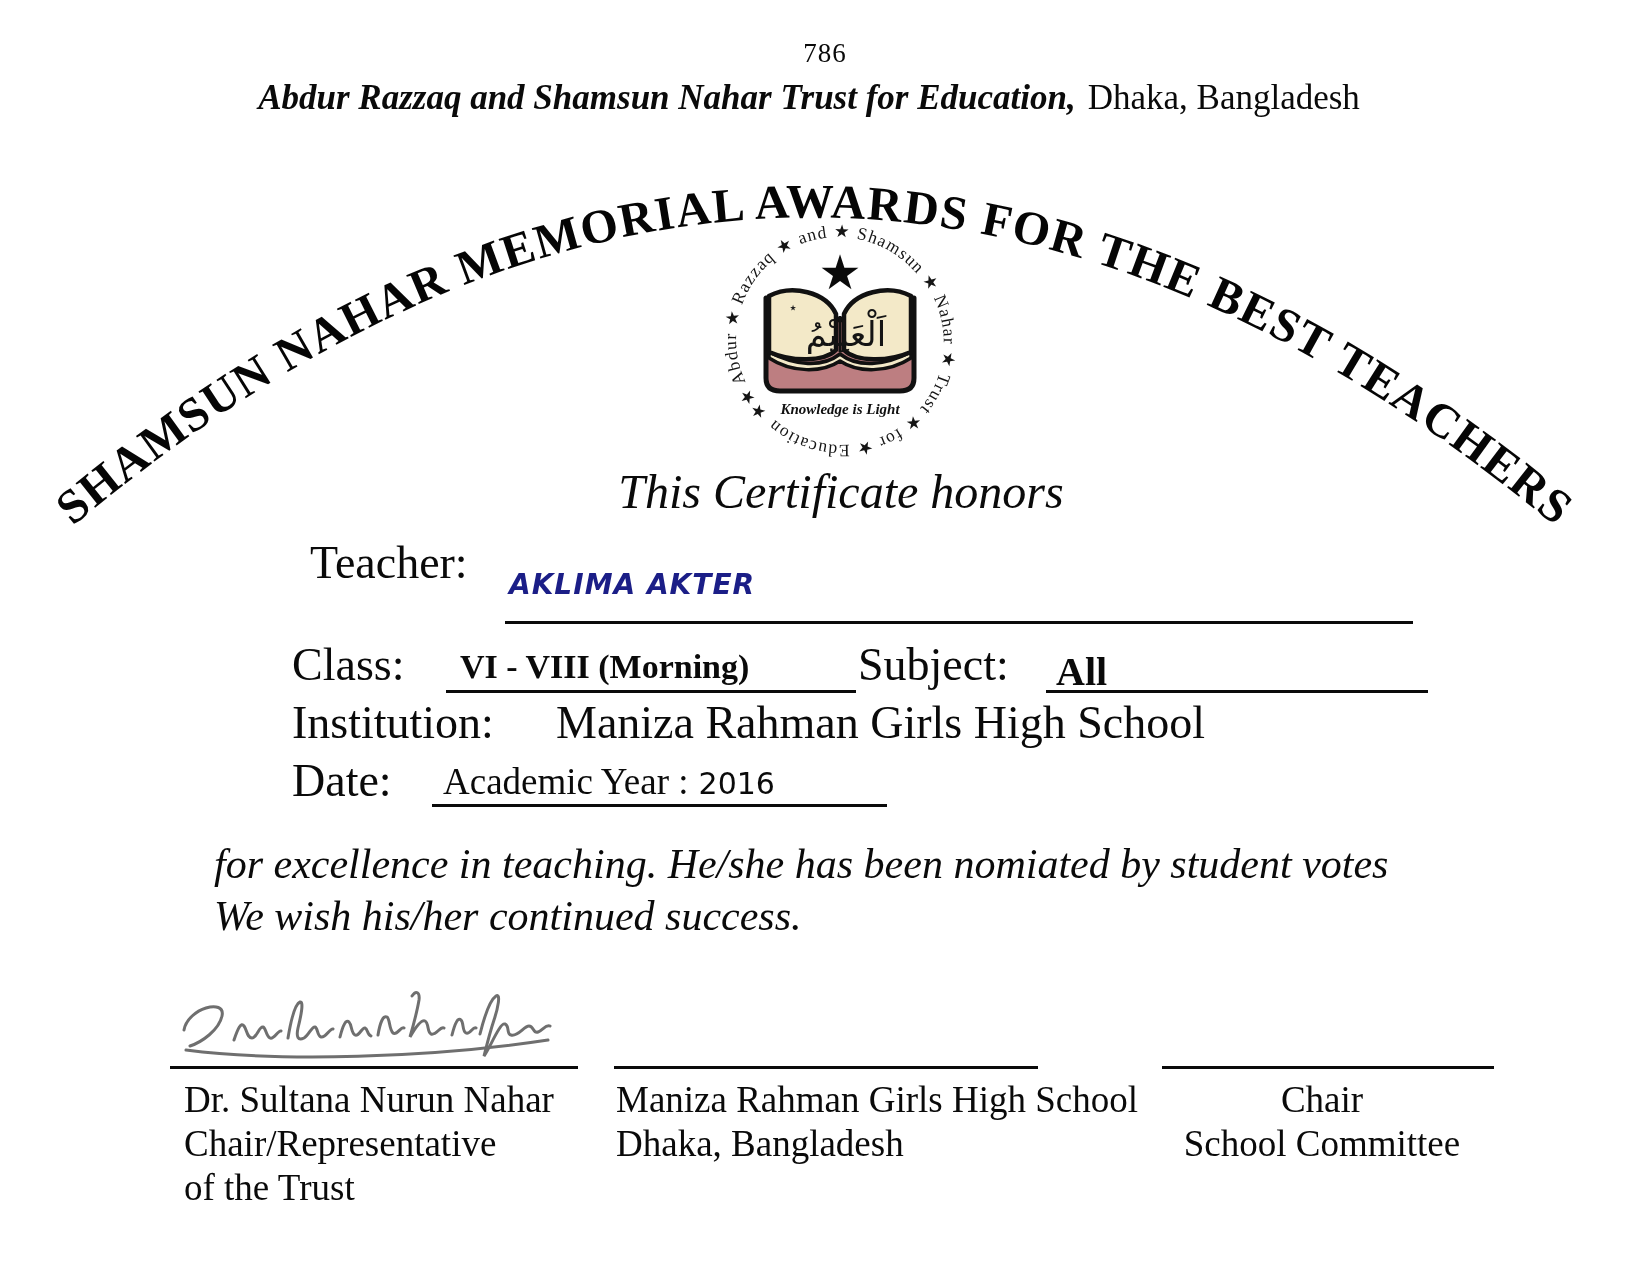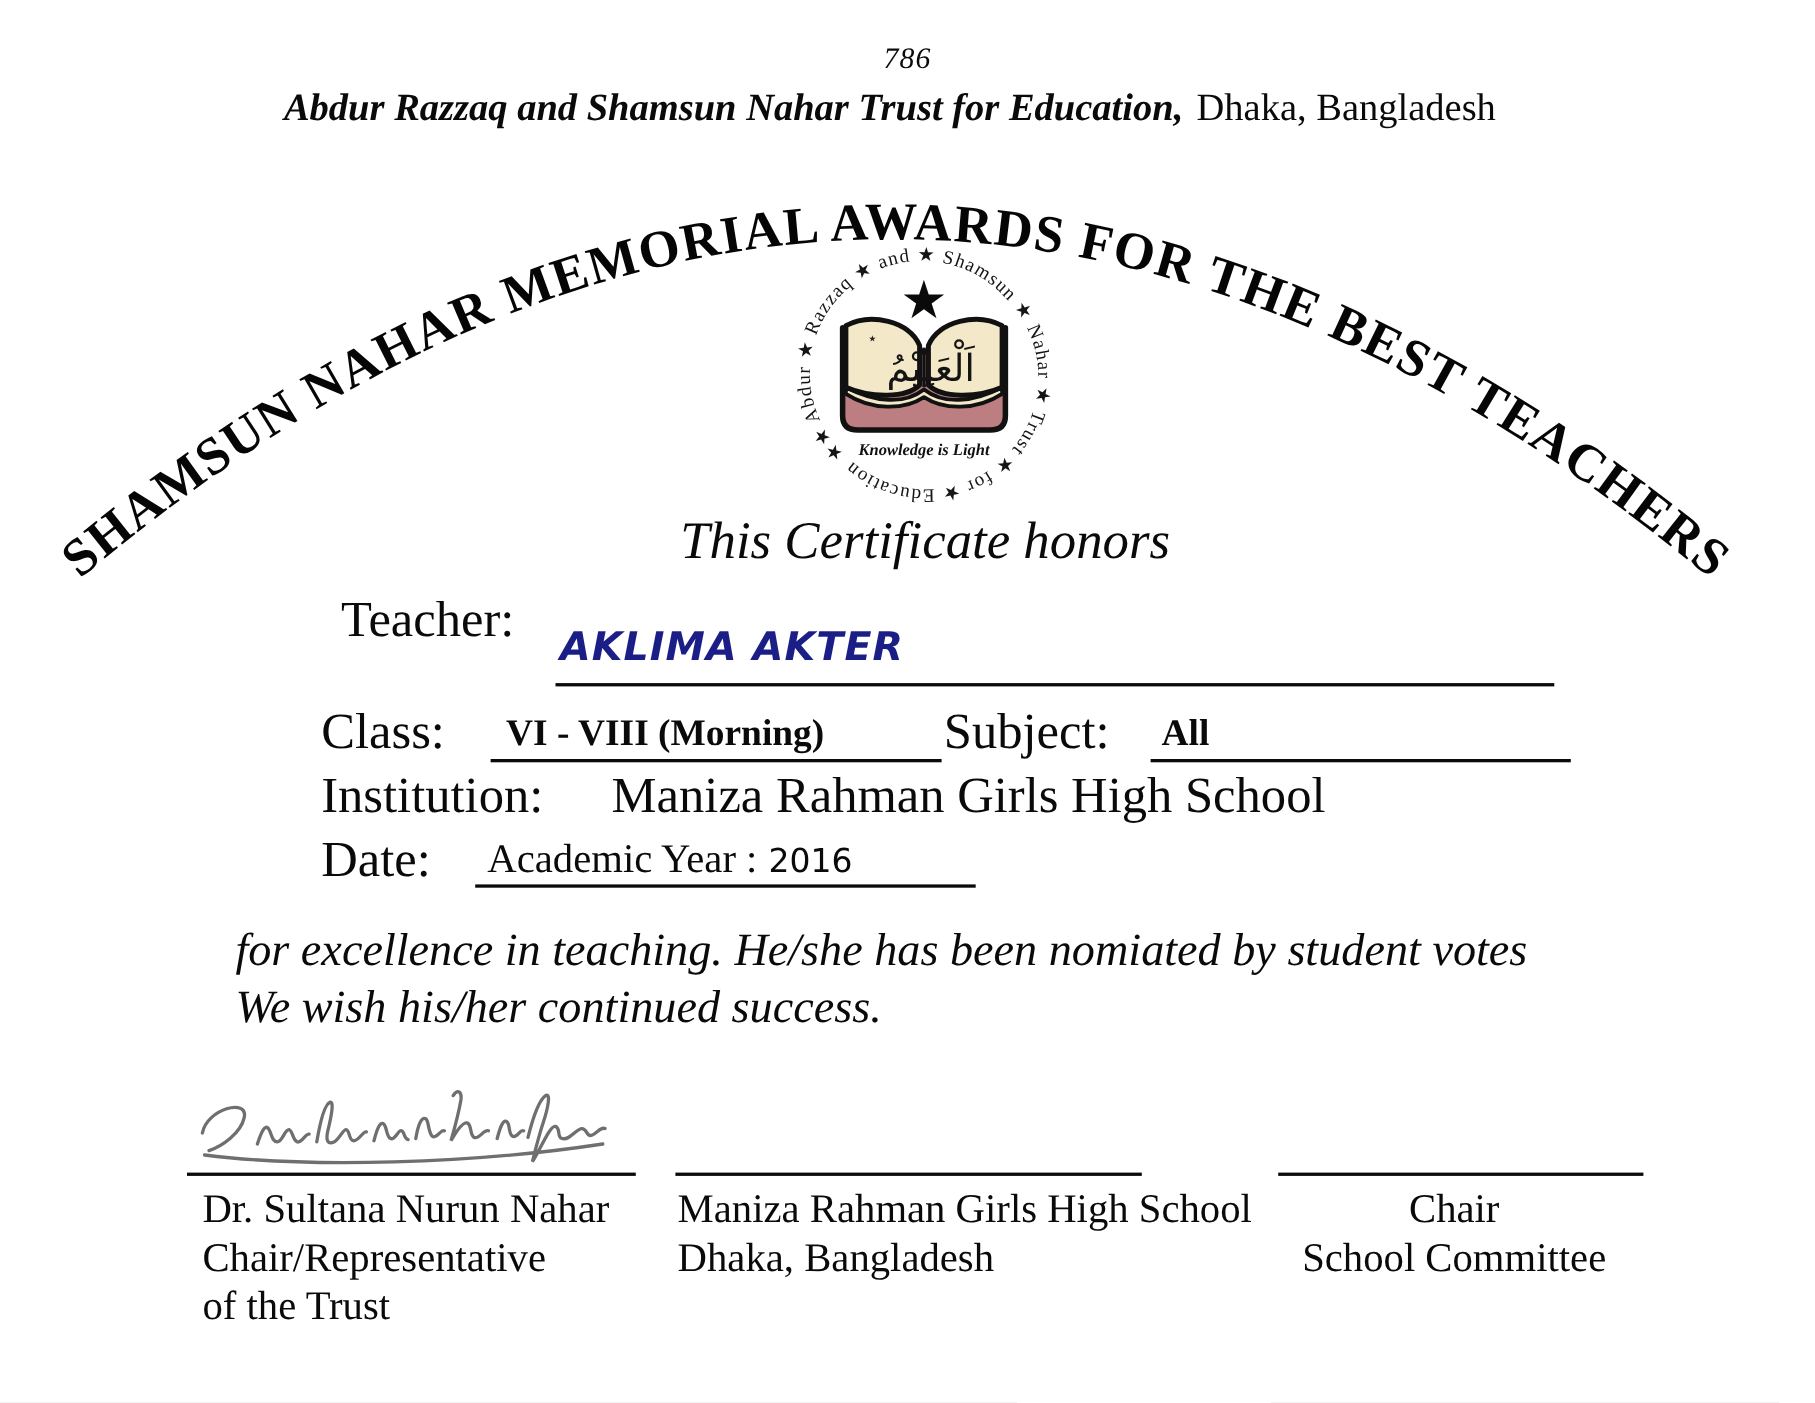--- a/index.html
+++ b/index.html
@@ -6,42 +6,42 @@
   .page{
     position:relative;
     width:1650px;height:1275px;
     background:#ffffff;
     overflow:hidden;
     font-family:"Liberation Serif", serif;
     color:#0a0a0a;
   }
   .abs{position:absolute;}
   .center{left:0;width:1650px;text-align:center;}
-  .serif{font-family:"Liberation Serif", serif;font-style:italic;}
+  .serif{font-family:"Liberation Serif", serif;}
 
   .cert-number{top:38px;font-size:27px;letter-spacing:1px;}
   .header-line{top:78px;font-size:35px;transform:translateX(-16px);white-space:nowrap;}
   .header-trust{font-weight:bold;font-style:italic;}
   .header-loc{margin-left:12px;}
 
   .honors-line{top:464px;font-size:48px;font-style:italic;transform:translateX(16px);}
 
   .field-label{font-size:46px;white-space:nowrap;}
   .teacher-label{left:310px;top:536px;}
   .teacher-value{
     left:509px;top:568px;
     font-family:"DejaVu Sans", sans-serif;
     font-weight:bold;font-style:italic;
-    font-size:36px;letter-spacing:1px;
+    font-size:28px;letter-spacing:1px;
     color:#1b1e87;white-space:nowrap;
   }
   .class-label{left:292px;top:638px;}
   .class-value{left:460px;top:648px;font-size:34px;font-weight:bold;white-space:nowrap;}
   .subject-label{left:858px;top:638px;}
-  .subject-value{left:1056px;top:648px;font-size:34px;font-weight:bold;}
+  .subject-value{left:1056px;top:648px;font-size:40px;font-weight:bold;}
   .institution-label{left:292px;top:696px;}
   .institution-value{left:556px;top:696px;font-size:46px;white-space:nowrap;}
   .date-label{left:292px;top:754px;}
   .date-value{left:443px;top:760px;white-space:nowrap;}
   .date-prefix{font-size:37px;}
   .date-year{font-size:30px;margin-left:10px;font-family:"DejaVu Sans", sans-serif;}
 
   .rule{position:absolute;height:3px;background:#0a0a0a;}
   .teacher-rule{left:505px;top:621px;width:908px;}
   .class-rule{left:446px;top:690px;width:410px;}

